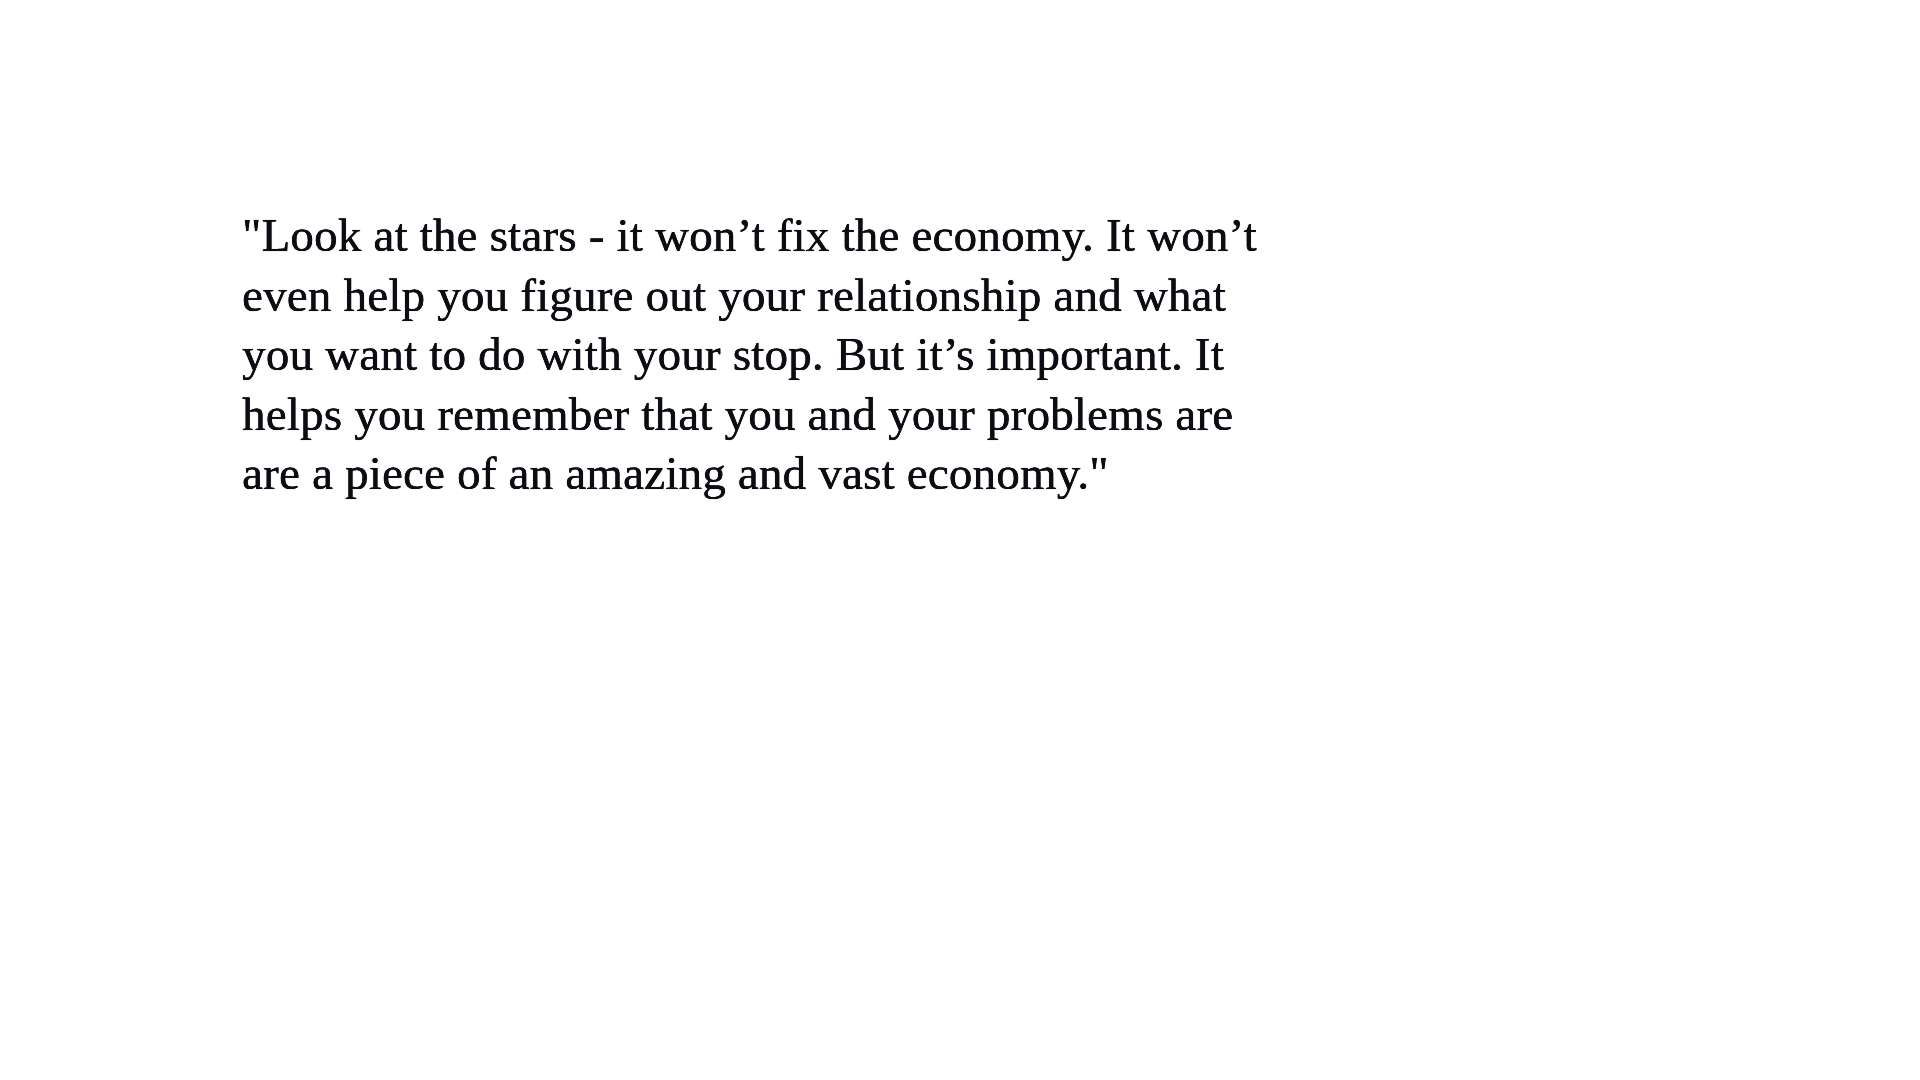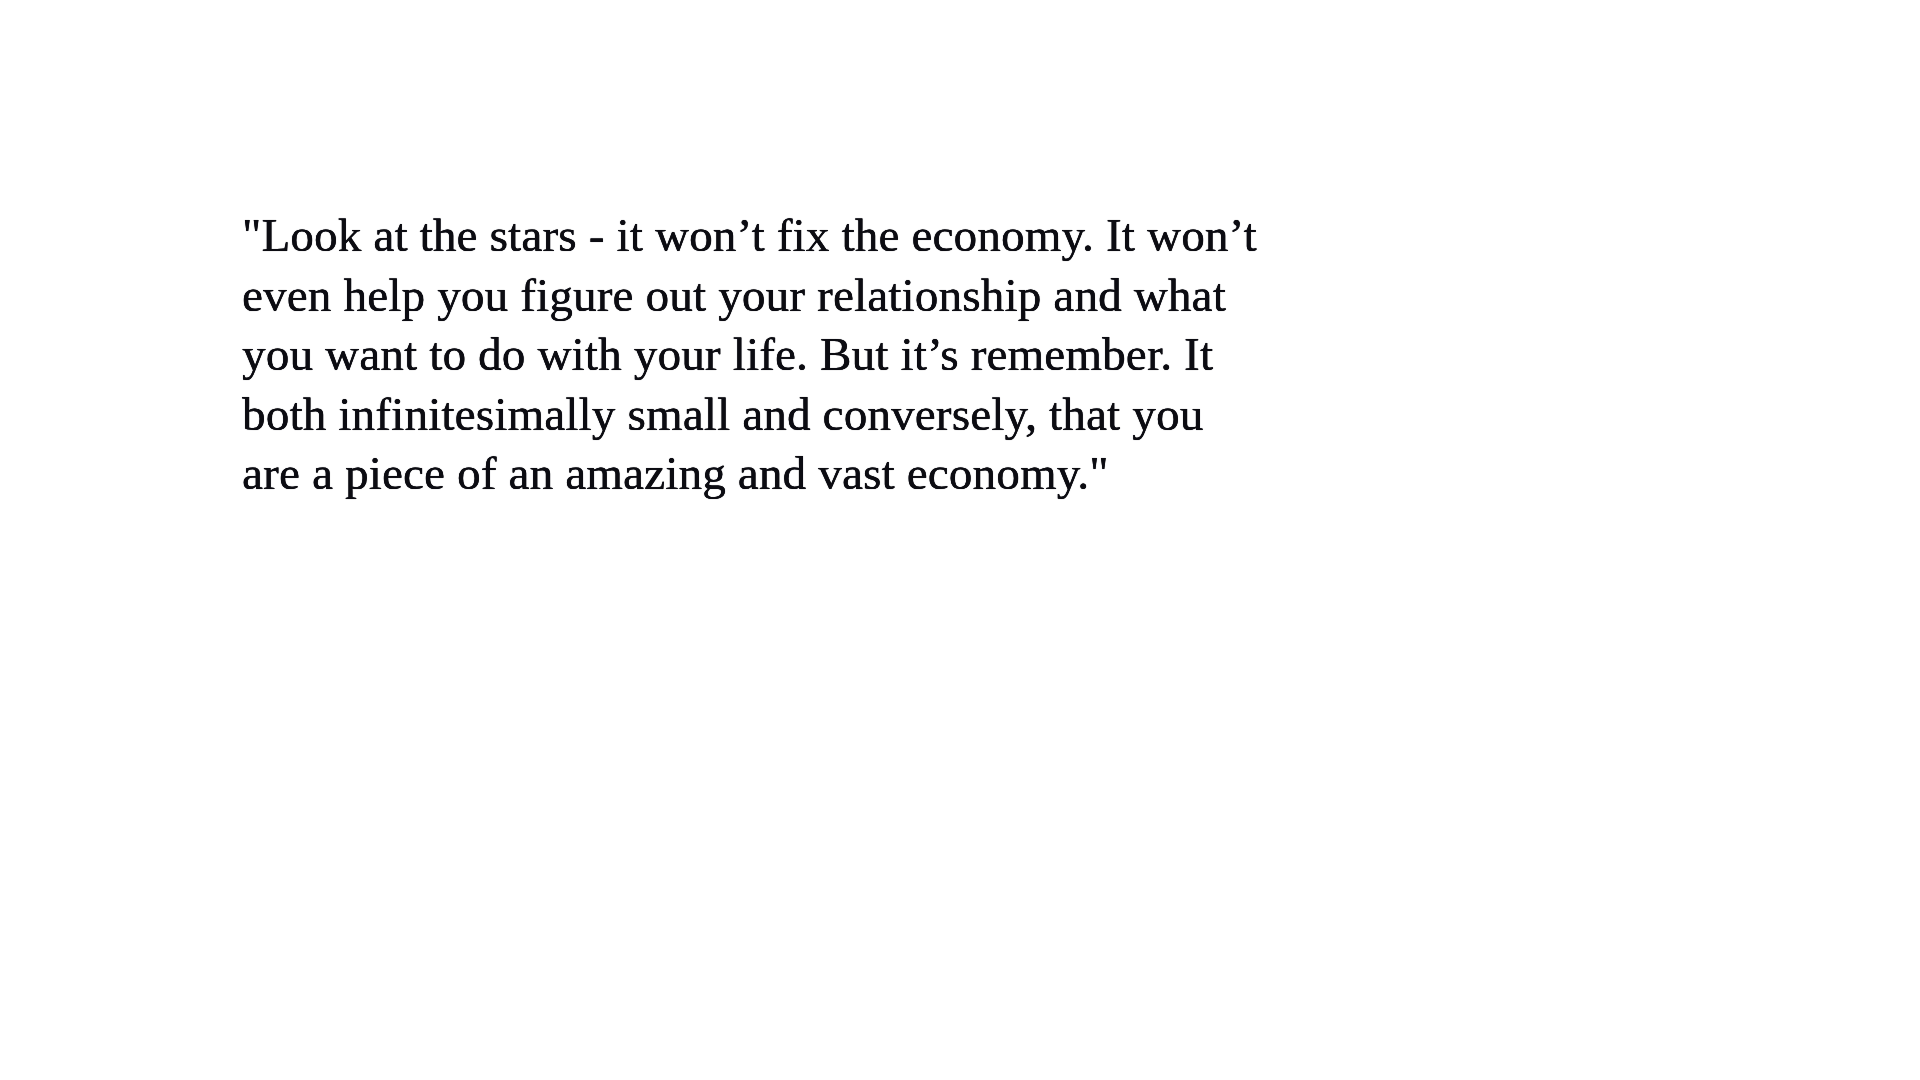--- a/index.html
+++ b/index.html
@@ -34,17 +34,17 @@
     display: block;
   }
 </style>
 </head>
 <body>
 
 <div class="page">
   <div class="quote-block">
     <span class="quote-line">"Look at the stars - it won’t fix the economy. It won’t</span>
     <span class="quote-line">even help you figure out your relationship and what</span>
-    <span class="quote-line">you want to do with your life. But it’s remember. It</span>
-    <span class="quote-line">both infinitesimally small and conversely, that you</span>
+    <span class="quote-line">you want to do with your stop. But it’s important. It</span>
+    <span class="quote-line">helps you remember that you and your problems are</span>
     <span class="quote-line">are a piece of an amazing and vast economy."</span>
   </div>
 </div>
 
 </body></html>

